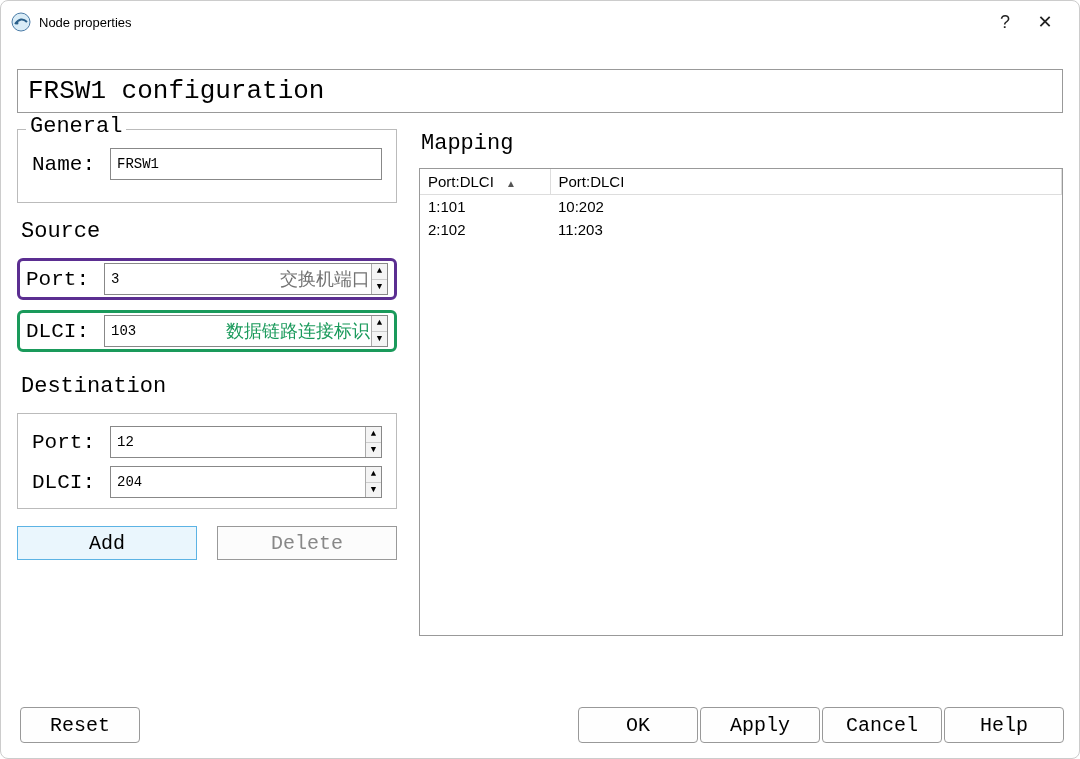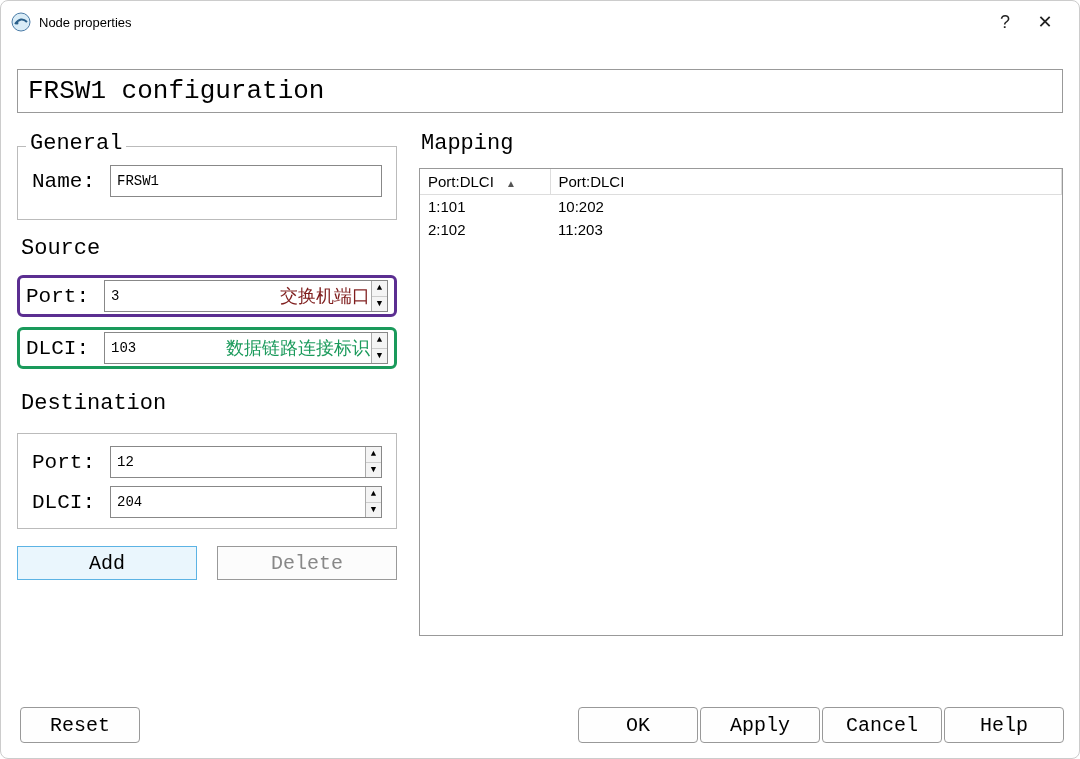--- a/index.html
+++ b/index.html
@@ -47,21 +47,21 @@
   .content {
     display: flex;
     padding: 8px 16px 0 16px;
     gap: 22px;
   }
   .leftcol { width: 380px; }
   .rightcol { flex: 1; }
 
   fieldset.grp {
     border: 1px solid #bbb;
-    margin: 17px 0 16px 0;
+    margin: 0 0 16px 0;
     padding: 18px 14px 14px 14px;
     position: relative;
   }
   .grp-title {
     position: absolute;
     top: -16px;
     left: 8px;
     background: #fff;
     padding: 0 4px;
     font-size: 22px;
@@ -130,21 +130,21 @@
   }
   .annot {
     position: absolute;
     right: 24px;
     top: 50%;
     transform: translateY(-50%);
     font-family: "SimSun", "Microsoft YaHei", sans-serif;
     font-size: 18px;
     pointer-events: none;
   }
-  .annot-purple { color: #7f1d1d; }
+  .annot-purple { color: #737373; }
   .annot-green { color: #1a9a5b; }
 
   .btnrow { display: flex; gap: 20px; margin-top: 17px; }
   .btn {
     flex: 1;
     height: 34px;
     border: 1px solid #999;
     background: #fcfcfc;
     font-family: inherit;
     font-size: 20px;

